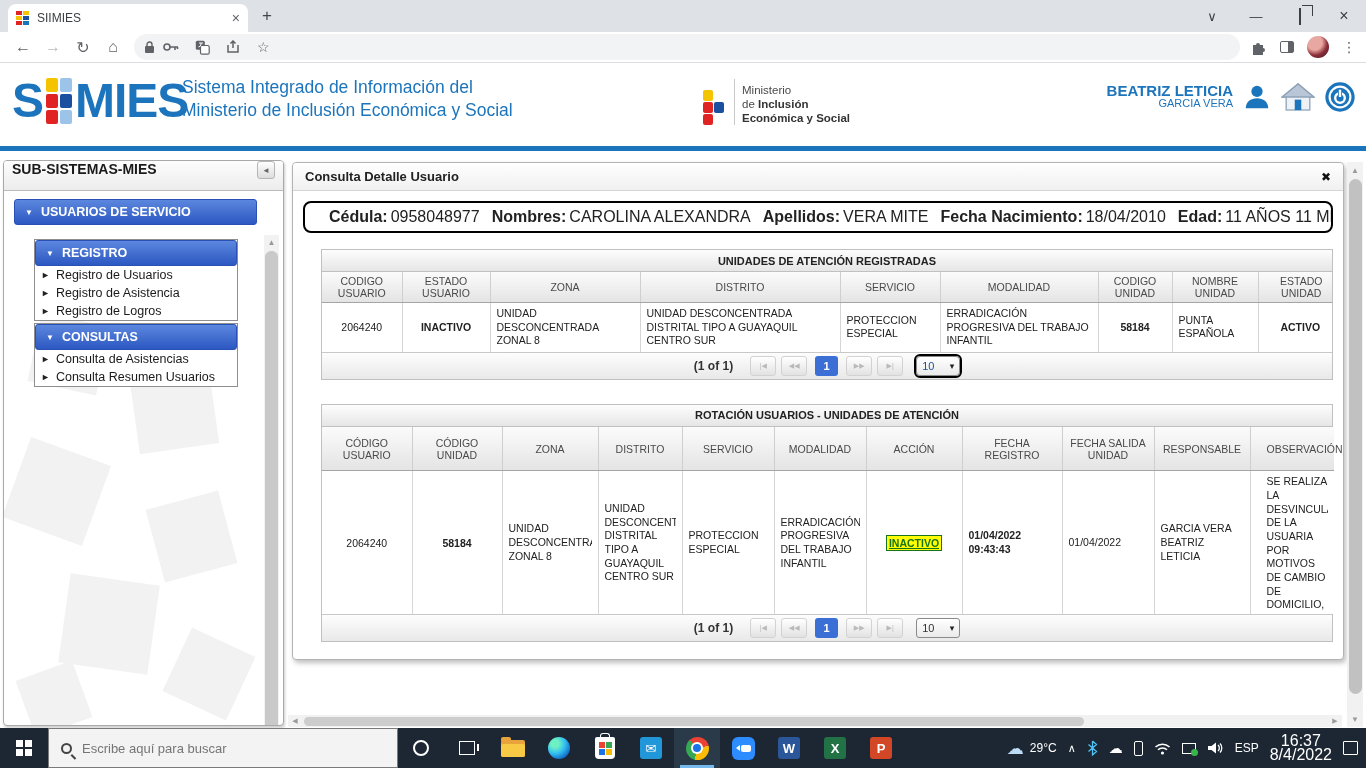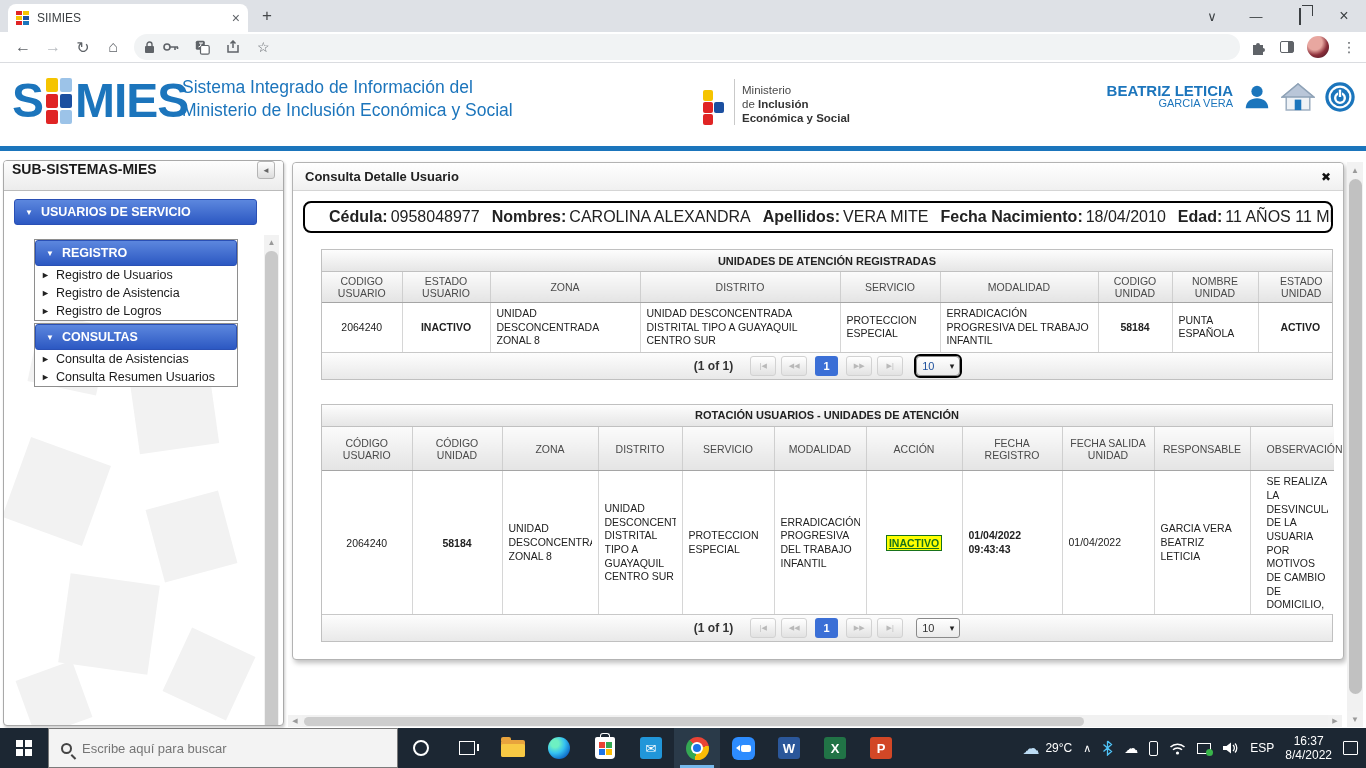--- a/index.html
+++ b/index.html
@@ -155,21 +155,21 @@
   .office-sq { width:22px; height:22px; border-radius:3px; color:#fff; font-weight:bold; font-size:13px; display:flex; align-items:center; justify-content:center; }
   .word { background:#2b579a; } .excel { background:#217346; } .ppt { background:#d24726; }
   .tb-tray { display:flex; align-items:center; gap:11px; padding:0 8px; }
   .tray-txt { font-size:12px; }
   .weather { display:flex; align-items:center; gap:6px; }
   .weather .cl { font-size:17px; color:#bcdcf5; }
   .chev { font-size:11px; color:#fff; }
   .phone-ic { width:9px; height:15px; border:1.5px solid #fff; border-radius:2px; }
   .net-ic { width:14px; height:11px; border:1.5px solid #fff; position:relative; }
   .net-ic:after { content:""; position:absolute; right:-3px; bottom:-3px; width:7px; height:7px; background:#39b54a; border-radius:50%; }
-  .clock { text-align:center; font-size:12px; line-height:14px; }
+  .clock { text-align:center; font-size:16px; line-height:14px; }
   .notif { width:15px; height:14px; border:1.6px solid #fff; border-radius:1px; }
   .tray-cloud { font-size:14px; color:#fff; }
 </style>
 </head>
 <body>
 
 <div class="screen">
 
   <div class="tabstrip">
     <div class="tab">

